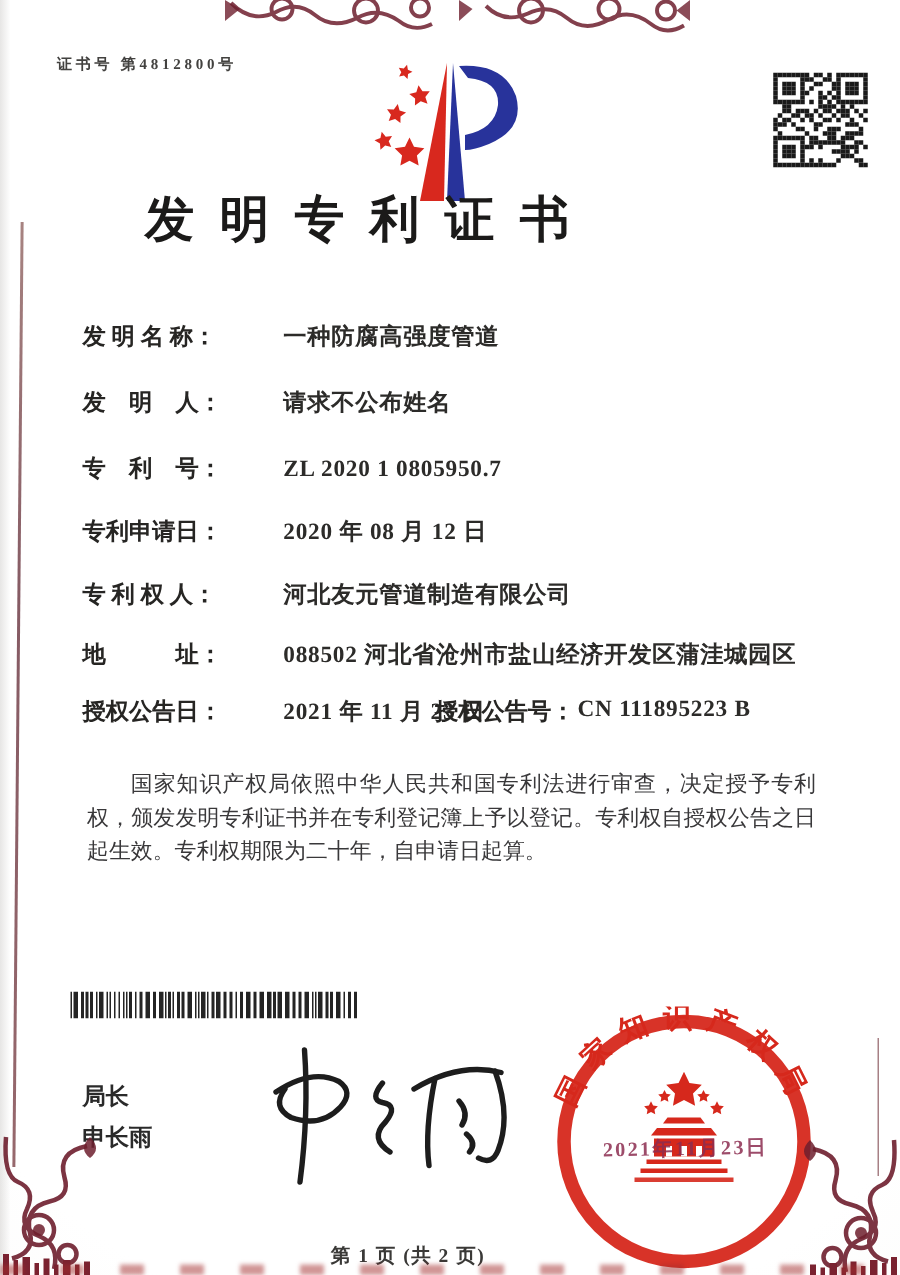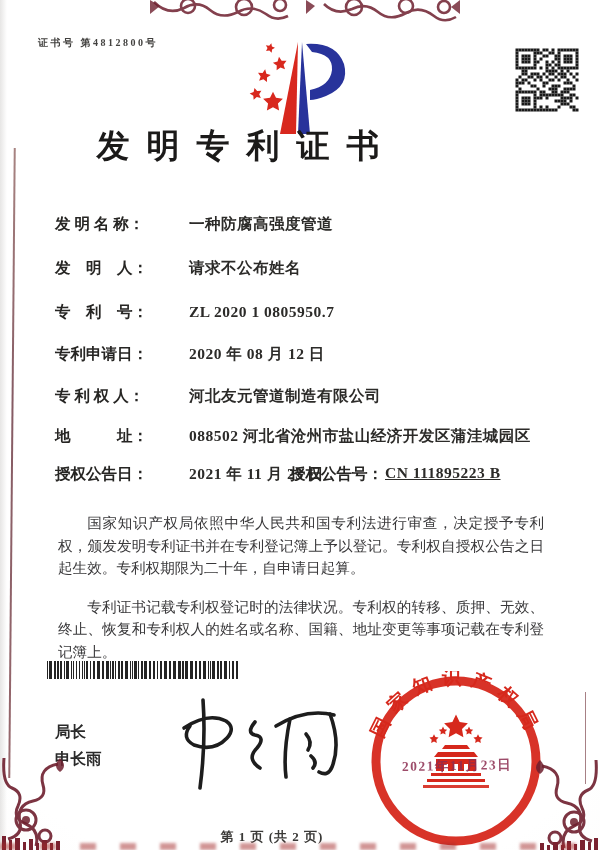--- a/index.html
+++ b/index.html
@@ -37,21 +37,21 @@
   .title{
     position:absolute;left:0;top:124px;width:476px;text-align:center;
     font-size:33px;font-weight:700;color:#1b1a19;
     letter-spacing:17px;text-indent:17px;
   }
   .fields{position:absolute;left:55px;top:206px;width:510px;font-size:15.5px;color:#2c2b29;}
   .row{position:absolute;left:0;white-space:nowrap;}
   .row .lab{display:inline-block;width:130px;font-weight:700;color:#262523;}
   .row .val{font-weight:600;letter-spacing:.5px;}
   .row .lab2{position:absolute;left:235px;font-weight:700;color:#262523;}
-  .row .val2{position:absolute;left:330px;font-weight:600;letter-spacing:.5px;text-decoration:underline;}
+  .row .val2{position:absolute;left:330px;font-weight:600;letter-spacing:.5px;}
   .paras{
     position:absolute;left:42px;top:496px;width:518px;
     font-size:14.6px;line-height:1.55;color:#39383a;font-weight:500;
     text-align:justify;
   }
   .paras p{margin:16px;text-indent:2em;}
   .barcode{position:absolute;left:45px;top:661px;width:198px;height:18px;}
   .sig-block{
     position:absolute;left:55px;top:718px;
     font-family:"Liberation Sans","DejaVu Sans",sans-serif;
@@ -394,21 +394,20 @@
     <div class="row" style="top:258px">
       <span class="lab">授权公告日：</span>
       <span class="val">2021 年 11 月 23 日</span>
       <span class="lab2">授权公告号：</span>
       <span class="val2">CN 111895223 B</span>
     </div>
   </div>
 
   <div class="paras">
     <p>国家知识产权局依照中华人民共和国专利法进行审查，决定授予专利权，颁发发明专利证书并在专利登记簿上予以登记。专利权自授权公告之日起生效。专利权期限为二十年，自申请日起算。</p>
-    <p>专利证书记载专利权登记时的法律状况。专利权的转移、质押、无效、终止、恢复和专利权人的姓名或名称、国籍、地址变更等事项记载在专利登记簿上。</p>
   </div>
 
   <div class="barcode">
     <svg id="bc-svg" viewBox="0 0 198 18" width="198" height="18">
         <rect x="2" y="0" width="1" height="18" fill="#242424"></rect>
         <rect x="4" y="0" width="3" height="18" fill="#242424"></rect>
         <rect x="9" y="0" width="2" height="18" fill="#242424"></rect>
         <rect x="12" y="0" width="2" height="18" fill="#242424"></rect>
         <rect x="15" y="0" width="2" height="18" fill="#242424"></rect>
         <rect x="19" y="0" width="1" height="18" fill="#242424"></rect>

